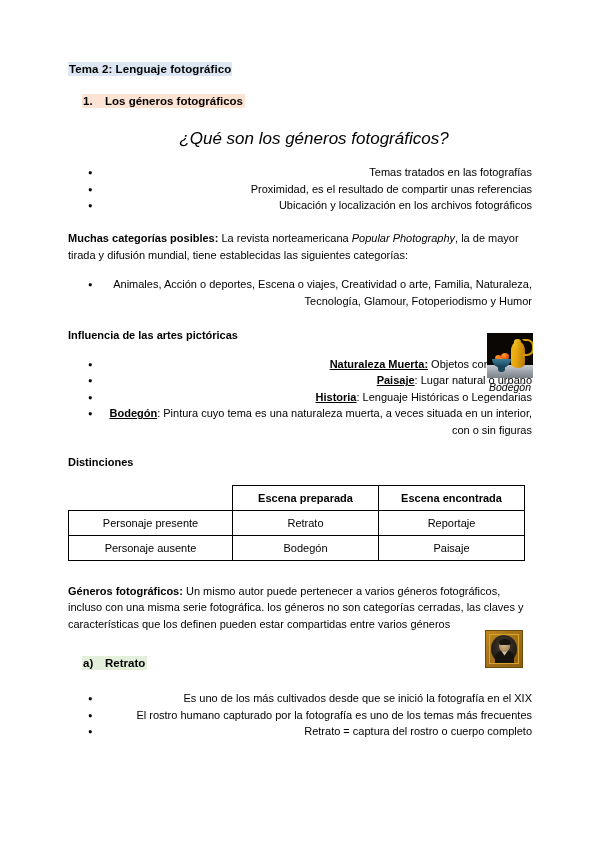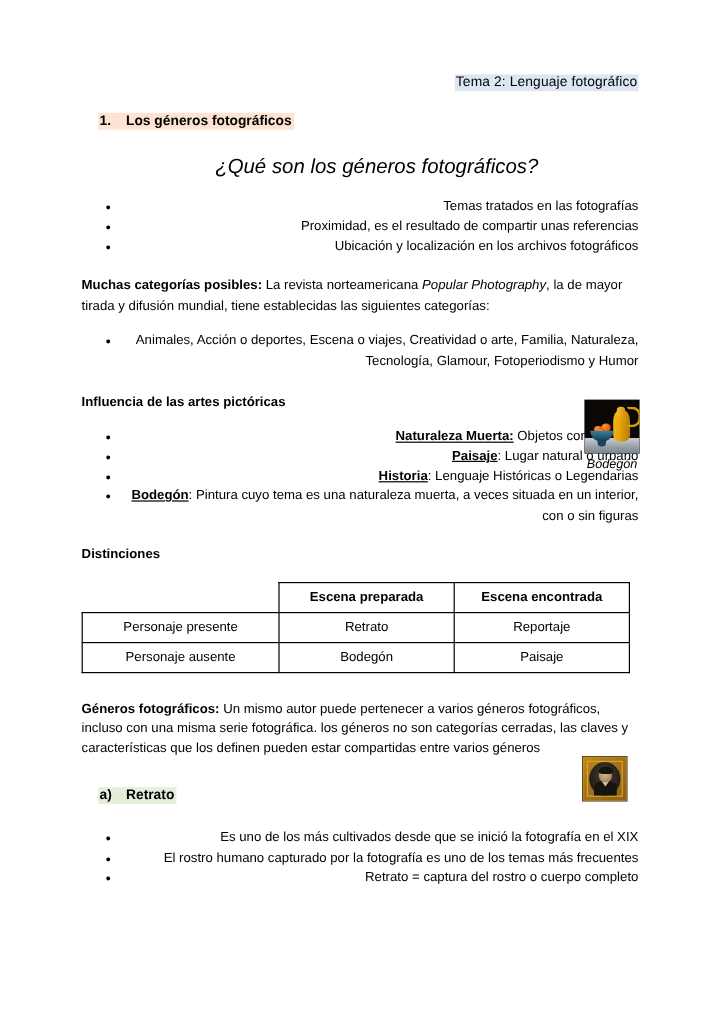--- a/index.html
+++ b/index.html
@@ -24,23 +24,23 @@
   }
   .content {
     position: absolute;
     left: 68px;
     top: 62px;
     width: 464px;
   }
 
   
   .doc-title {
-    text-align: right;
+    text-align: left;
     font-size: 11.5px;
-    font-weight: normal;
+    font-weight: bold;
     letter-spacing: 0.1px;
     margin: 0 0 16px 0;
     line-height: 1.35;
   }
   .doc-title .hl {
     background: #dce7f3;
     padding: 1px 1px;
   }
 
   .section-num {

